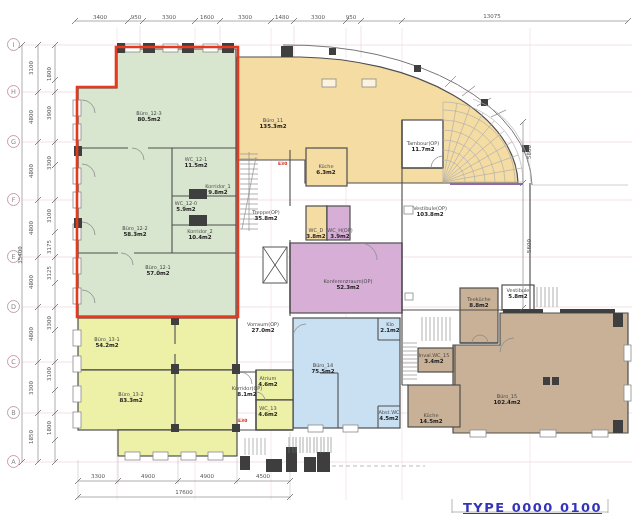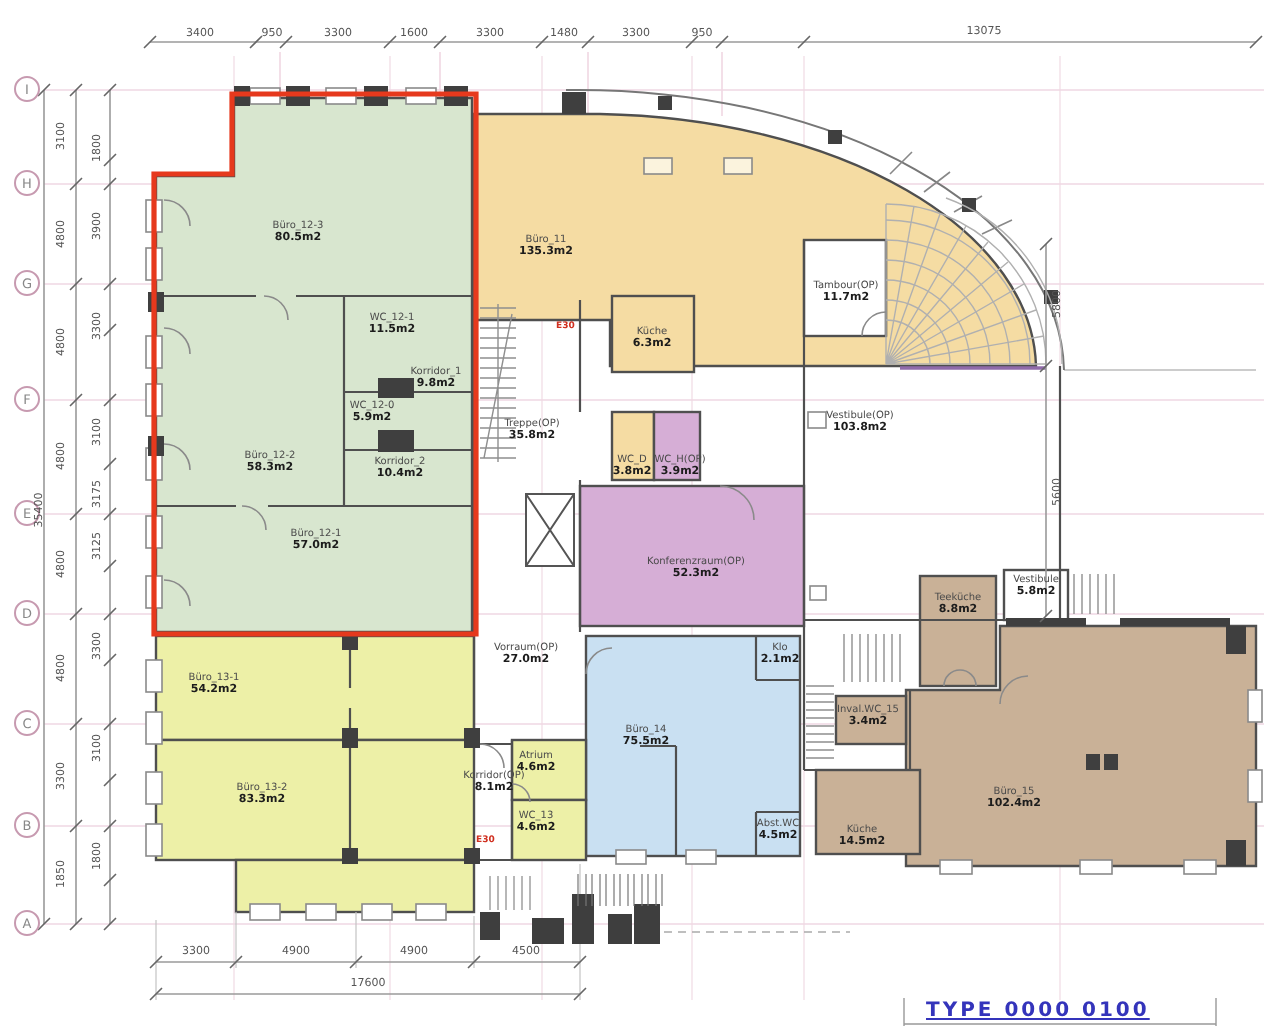--- a/index.html
+++ b/index.html
@@ -10,21 +10,21 @@
   .rlabel{position:absolute;transform:translateX(-50%);text-align:center;line-height:1.2;
           color:#4a4a4a;white-space:nowrap;}
   .rlabel .nm{display:block;font-size:5px;}
   .rlabel .ar{display:block;font-size:5.5px;font-weight:bold;color:#1c1c1c;}
   .dim{position:absolute;font-size:5.5px;color:#555;transform:translateX(-50%);white-space:nowrap;}
   .dim.rot{transform:translate(-50%,-50%) rotate(-90deg);}
   .gridb{position:absolute;width:13px;height:13px;border:1px solid #c79ab0;border-radius:50%;
          font-size:6.5px;color:#888;display:flex;align-items:center;justify-content:center;
          background:#fff;box-sizing:border-box;}
   .e30{position:absolute;font-size:4.5px;font-weight:bold;color:#d03020;}
-  .linktext{position:absolute;left:463px;top:500px;font-size:10px;letter-spacing:1.5px;
+  .linktext{position:absolute;left:463px;top:500px;font-size:13px;letter-spacing:1.5px;
             color:#3434bb;font-weight:bold;text-decoration:underline;white-space:nowrap;}
 </style>
 </head>
 <body>
 
 <div class="stage">
 
 <svg width="640" height="515" viewBox="0 0 640 515">
 
   <g stroke="#f0d8e3" stroke-width="0.8" fill="none">

